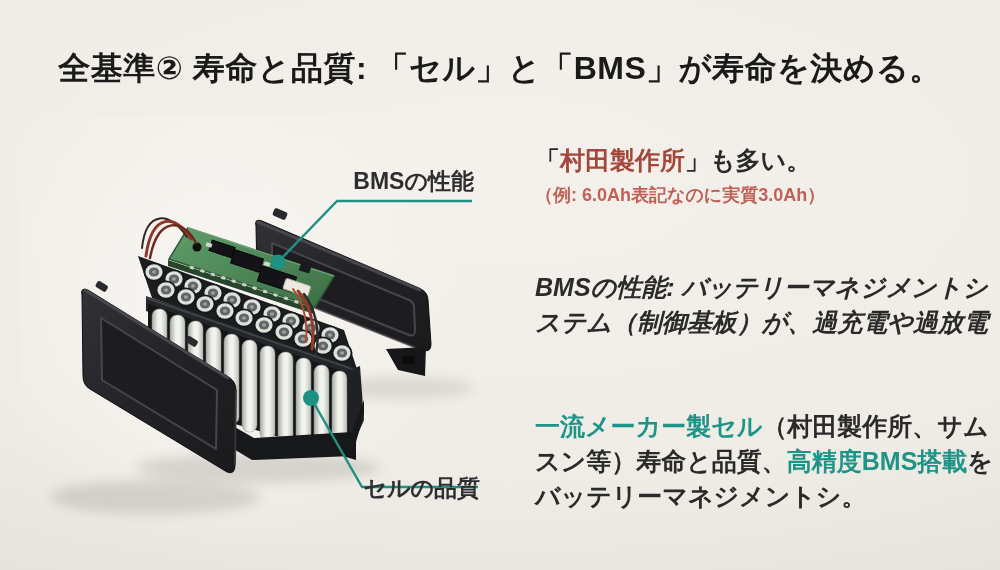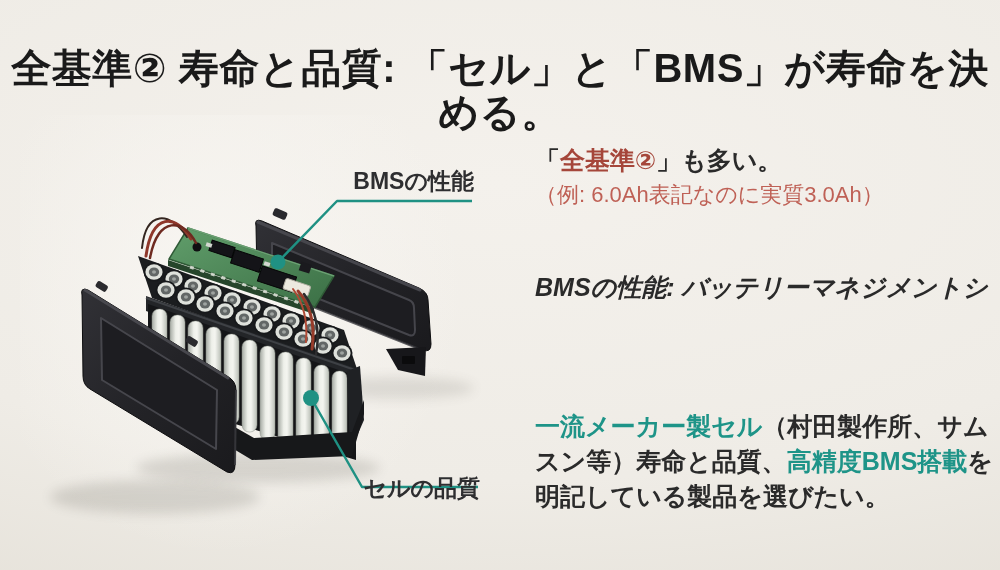--- a/index.html
+++ b/index.html
@@ -8,27 +8,27 @@
     background:radial-gradient(ellipse 130% 95% at 50% 32%, #f4f1ec 0%, #efece6 55%, #e2ded5 100%);
     font-family:"Liberation Sans","DejaVu Sans",sans-serif;
   }
   .photo-area{
     position:absolute;left:20px;top:115px;width:440px;height:435px;
     background:radial-gradient(ellipse at 45% 40%, #f8f6f2 0%, rgba(248,246,242,0) 72%);
   }
   .illustration{position:absolute;left:0;top:0;}
   .title{
     position:absolute;left:0;top:46px;width:1000px;text-align:center;
-    font-size:40px;line-height:44px;font-weight:800;color:#1a1a1a;letter-spacing:0.5px;
+    font-size:32px;line-height:44px;font-weight:800;color:#1a1a1a;letter-spacing:0.5px;
   }
   .block{position:absolute;left:535px;width:465px;color:#2a2a2a;font-size:25px;font-weight:600;}
   .tl{line-height:35px;white-space:nowrap;}
   .b{font-weight:800;}
   .redb{font-weight:800;color:#a5463a;}
-  .salmon{color:#bf6156;font-size:22px;line-height:34px;font-weight:400;}
+  .salmon{color:#bf6156;font-size:18px;line-height:34px;font-weight:700;}
   .teal{color:#1e9488;font-weight:800;}
   .diagram-label{
     position:absolute;font-size:23px;line-height:34px;font-weight:600;
     color:#2e2e30;text-align:right;white-space:nowrap;
   }
 </style>
 </head>
 <body>
 
 <div class="stage">
@@ -171,27 +171,28 @@
       <circle cx="311" cy="398" r="8" fill="#1f9183" stroke="none"></circle>
     </g>
   </svg>
 
   <div class="diagram-label" style="left:334px;top:164px;width:140px;">BMSの性能</div>
   <div class="diagram-label" style="left:358px;top:471px;width:122px;">セルの品質</div>
 
   <div class="title">全基準② 寿命と品質: 「セル」と「BMS」が寿命を決める。</div>
 
   <div class="block" style="top:143px;">
-    <div class="tl"><span>「</span><span class="redb">全基準②</span><span>」も多い。</span></div>
+    <div class="tl"><span>「</span><span class="redb">村田製作所</span><span>」も多い。</span></div>
     <div class="tl salmon">（例: 6.0Ah表記なのに実質3.0Ah）</div>
   </div>
 
   <div class="block" style="top:270px;font-style:italic;">
     <div class="tl"><span class="b">BMSの性能:</span><span> バッテリーマネジメントシ</span></div>
+    <div class="tl">ステム（制御基板）が、過充電や過放電</div>
   </div>
 
   <div class="block" style="top:409px;">
     <div class="tl"><span class="teal">一流メーカー製セル</span><span>（村田製作所、サム</span></div>
     <div class="tl"><span>スン等）寿命と品質、</span><span class="teal">高精度BMS搭載</span><span>を</span></div>
-    <div class="tl">明記している製品を選びたい。</div>
+    <div class="tl">バッテリーマネジメントシ。</div>
   </div>
 
 </div>
 
 </body></html>

